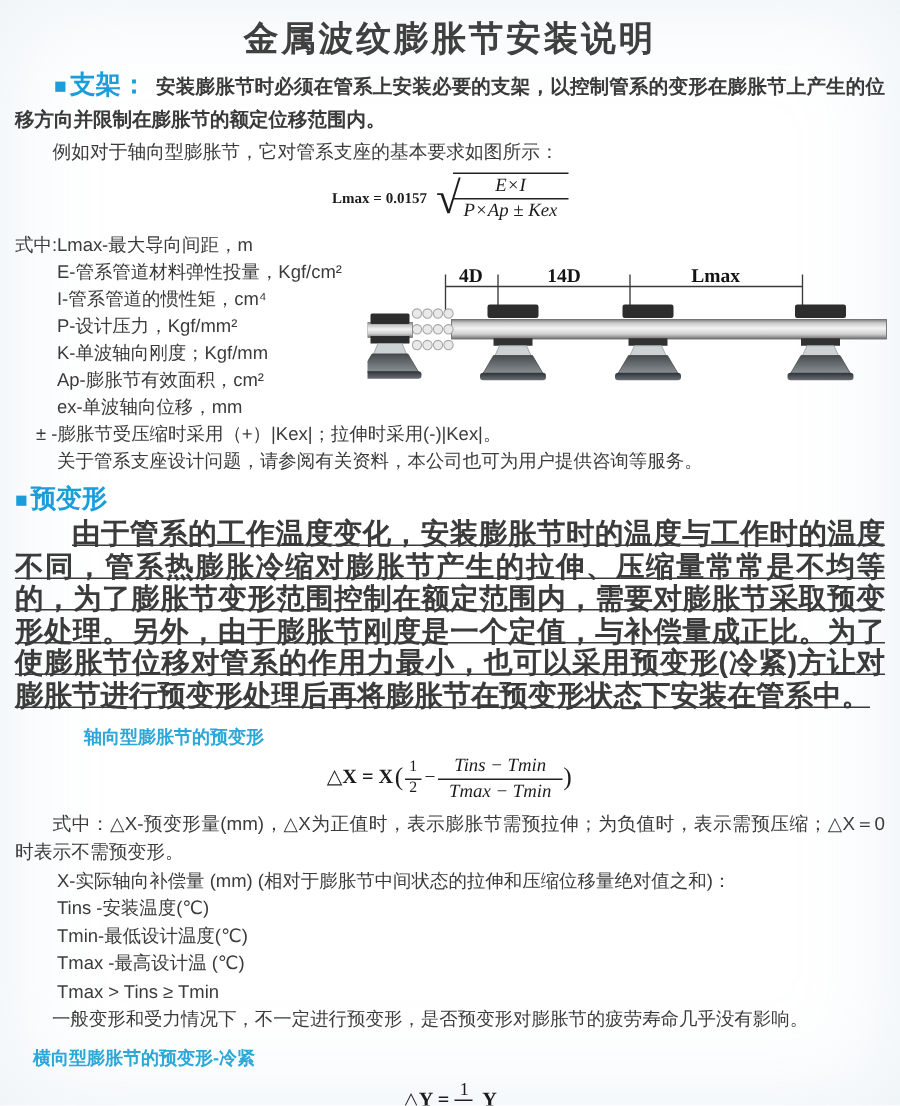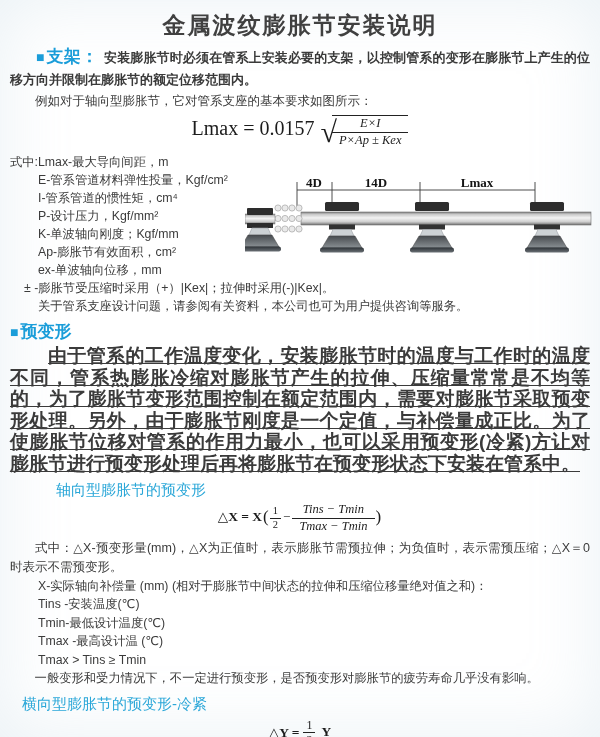--- a/index.html
+++ b/index.html
@@ -29,21 +29,21 @@
   }
   .sq { color: var(--accent); font-size: 14px; margin-right: 2px; }
   .sec-head { color: var(--accent); font-size: 17px; font-weight: bold; margin-right: 6px; }
   .p-example { margin: 2px 0 0; text-indent: 2em; font-size: 12.5px; line-height: 19px; font-weight: normal; }
 
   .formula-row {
     text-align: center; margin: 4px 0 2px;
     font-family: "Liberation Serif", "DejaVu Serif", serif;
     color: #1c1c1c;
   }
-  .f-lhs { font-weight: normal; font-size: 20px; }
+  .f-lhs { font-weight: bold; font-size: 10px; }
   .sqrt-glyph { font-size: 30px; font-weight: 400; vertical-align: -7px; margin: 0 -5px 0 6px; display: inline-block; }
   .frac {
     display: inline-flex; flex-direction: column;
     vertical-align: middle; font-style: italic;
     font-size: 12.5px; line-height: 1.25; text-align: center;
   }
   .frac .num { border-bottom: 1px solid #222; padding: 0 7px 0; }
   .frac .den { padding: 0 7px; }
   .rad-top { border-top: 1.3px solid #222; justify-content: flex-end; }
 
@@ -51,21 +51,21 @@
   .def-line { font-size: 12.3px; line-height: 18px; white-space: nowrap; }
   .ind { padding-left: 28px; }
   .pm  { padding-left: 14px; }
 
   .diagram { position: absolute; top: 24px; left: 235px; }
   .dim-label { font-family: "Liberation Serif", "DejaVu Serif", serif; font-weight: bold; font-size: 13px; fill: #141414; }
 
   .sec2-head { margin: 6px 0 0; font-size: 17px; font-weight: bold; color: var(--accent); line-height: 22px; }
   .p2 { margin: 2px 0 0; text-indent: 2em; text-align: justify; font-size: 19px; line-height: 21.5px; font-weight: bold; text-decoration: underline; }
 
-  .sub-head { color: var(--subaccent); font-size: 15px; font-weight: normal; margin: 6px 0 0 46px; line-height: 20px; }
+  .sub-head { color: var(--subaccent); font-size: 12px; font-weight: bold; margin: 6px 0 0 46px; line-height: 20px; }
   .sub-head2 { margin-left: 12px; }
 
   .f2 { font-size: 13px; margin-top: 2px; }
   .f-lhs2 { font-weight: bold; font-size: 13.5px; }
   .paren { font-size: 17px; vertical-align: -1px; padding: 0 1px; }
   .op { padding: 0 2px; }
   .half {
     display: inline-flex; flex-direction: column; vertical-align: middle;
     font-size: 10.5px; line-height: 1.2; text-align: center; font-style: normal;
   }

